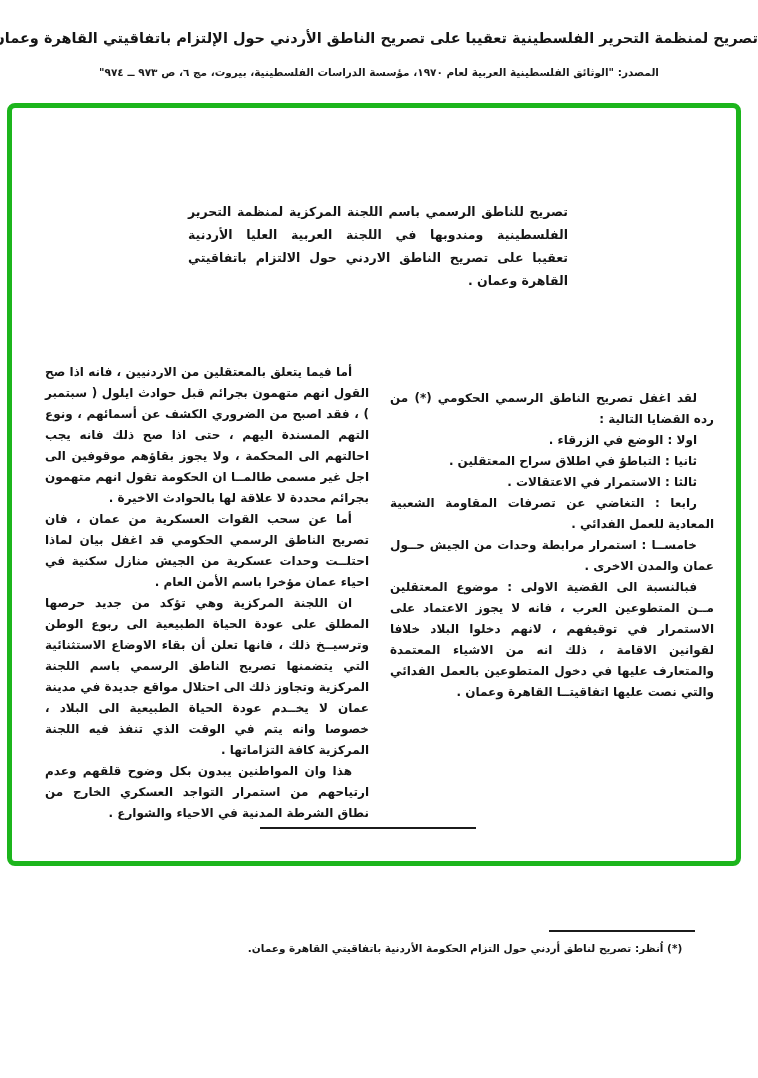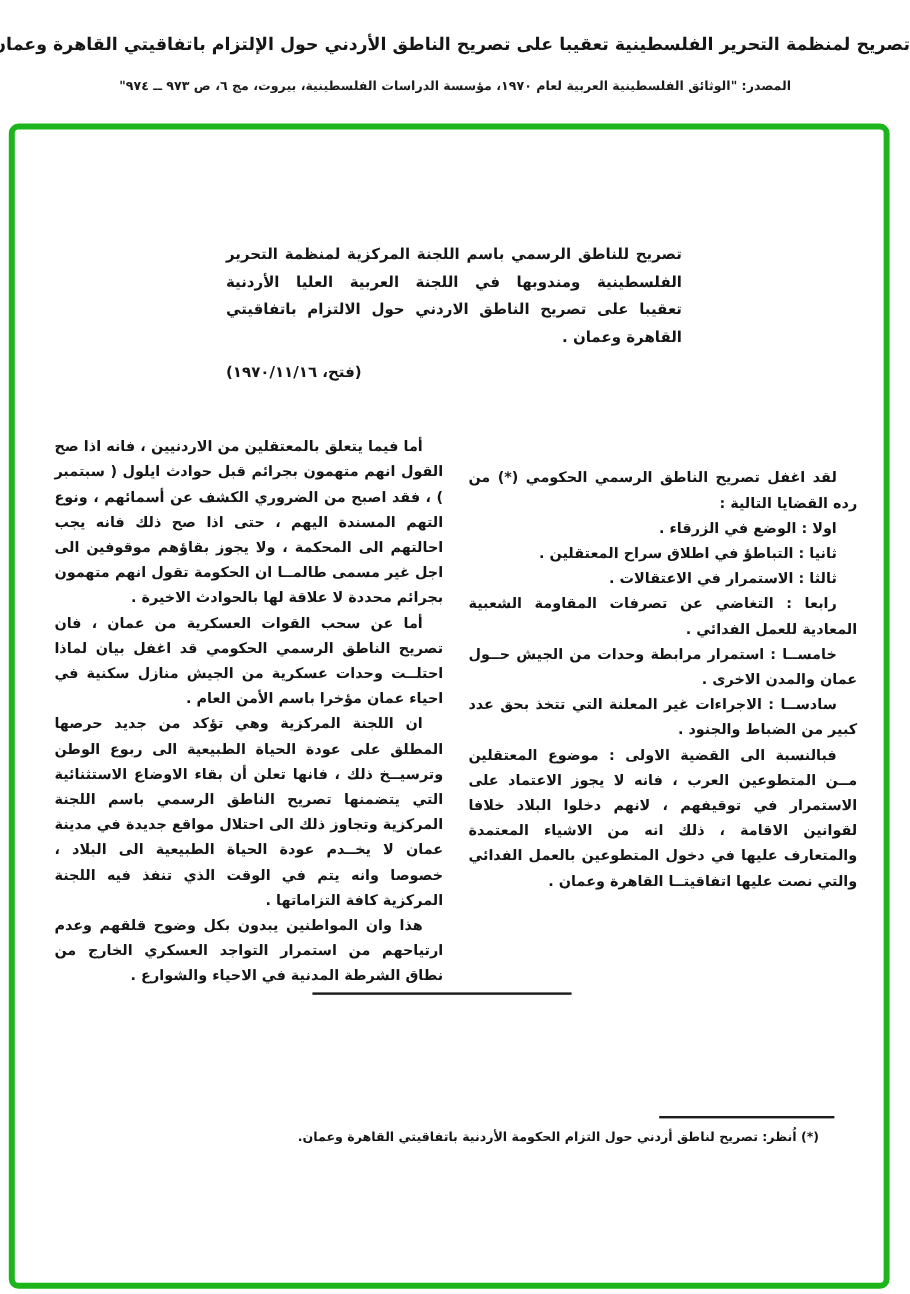--- a/index.html
+++ b/index.html
@@ -21,21 +21,21 @@
   }
   .hdr-source {
     position: absolute; top: 66px; left: 0; right: 0;
     text-align: center; white-space: nowrap;
     font-weight: bold; font-size: 10.5px; color: #1a1a1a;
   }
 
   
   .green-box {
     position: absolute; left: 7px; top: 103px;
-    width: 734px; height: 971px;
+    width: 734px; height: 763px;
     border: 5px solid #1cb51c; border-radius: 8px;
     background: #ffffff;
   }
 
   
   .title-block {
     position: absolute; left: auto; right: 168px; top: 92px;
     width: 380px;
   }
   .title-line {
@@ -81,31 +81,29 @@
 <div class="hdr-title">تصريح لمنظمة التحرير الفلسطينية تعقيبا على تصريح الناطق الأردني حول الإلتزام باتفاقيتي القاهرة وعمان</div>
 <div class="hdr-source">المصدر: "الوثائق الفلسطينية العربية لعام ١٩٧٠، مؤسسة الدراسات الفلسطينية، بيروت، مج ٦، ص ٩٧٣ ــ ٩٧٤"</div>
 
 <div class="green-box">
 
   <div class="title-block">
     <div class="title-line">تصريح للناطق الرسمي باسم اللجنة المركزية لمنظمة التحرير</div>
     <div class="title-line">الفلسطينية ومندوبها في اللجنة العربية العليا الأردنية</div>
     <div class="title-line">تعقيبا على تصريح الناطق الاردني حول الالتزام باتفاقيتي</div>
     <div class="title-line last">القاهرة وعمان .</div>
-    <div class="date-line">(فتح، ١٩٧٠/١١/١٦)</div>
   </div>
 
   <div class="col col-right">
     <p>لقد اغفل تصريح الناطق الرسمي الحكومي (*) من رده القضايا التالية :</p>
     <p>اولا : الوضع في الزرقاء .</p>
     <p>ثانيا : التباطؤ في اطلاق سراح المعتقلين .</p>
     <p>ثالثا : الاستمرار في الاعتقالات .</p>
     <p>رابعا : التغاضي عن تصرفات المقاومة الشعبية المعادية للعمل الفدائي .</p>
     <p>خامســا : استمرار مرابطة وحدات من الجيش حــول عمان والمدن الاخرى .</p>
-    <p>سادســا : الاجراءات غير المعلنة التي تتخذ بحق عدد كبير من الضباط والجنود .</p>
     <p>فبالنسبة الى القضية الاولى : موضوع المعتقلين مــن المتطوعين العرب ، فانه لا يجوز الاعتماد على الاستمرار في توقيفهم ، لانهم دخلوا البلاد خلافا لقوانين الاقامة ، ذلك انه من الاشياء المعتمدة والمتعارف عليها في دخول المتطوعين بالعمل الفدائي والتي نصت عليها اتفاقيتــا القاهرة وعمان .</p>
   </div>
 
   <div class="col col-left">
     <p>أما فيما يتعلق بالمعتقلين من الاردنيين ، فانه اذا صح القول انهم متهمون بجرائم قبل حوادث ايلول ( سبتمبر ) ، فقد اصبح من الضروري الكشف عن أسمائهم ، ونوع التهم المسندة اليهم ، حتى اذا صح ذلك فانه يجب احالتهم الى المحكمة ، ولا يجوز بقاؤهم موقوفين الى اجل غير مسمى طالمــا ان الحكومة تقول انهم متهمون بجرائم محددة لا علاقة لها بالحوادث الاخيرة .</p>
     <p>أما عن سحب القوات العسكرية من عمان ، فان تصريح الناطق الرسمي الحكومي قد اغفل بيان لماذا احتلــت وحدات عسكرية من الجيش منازل سكنية في احياء عمان مؤخرا باسم الأمن العام .</p>
     <p>ان اللجنة المركزية وهي تؤكد من جديد حرصها المطلق على عودة الحياة الطبيعية الى ربوع الوطن وترسيــخ ذلك ، فانها تعلن أن بقاء الاوضاع الاستثنائية التي يتضمنها تصريح الناطق الرسمي باسم اللجنة المركزية وتجاوز ذلك الى احتلال مواقع جديدة في مدينة عمان لا يخــدم عودة الحياة الطبيعية الى البلاد ، خصوصا وانه يتم في الوقت الذي تنفذ فيه اللجنة المركزية كافة التزاماتها .</p>
     <p>هذا وان المواطنين يبدون بكل وضوح قلقهم وعدم ارتياحهم من استمرار التواجد العسكري الخارج من نطاق الشرطة المدنية في الاحياء والشوارع .</p>
   </div>
 

